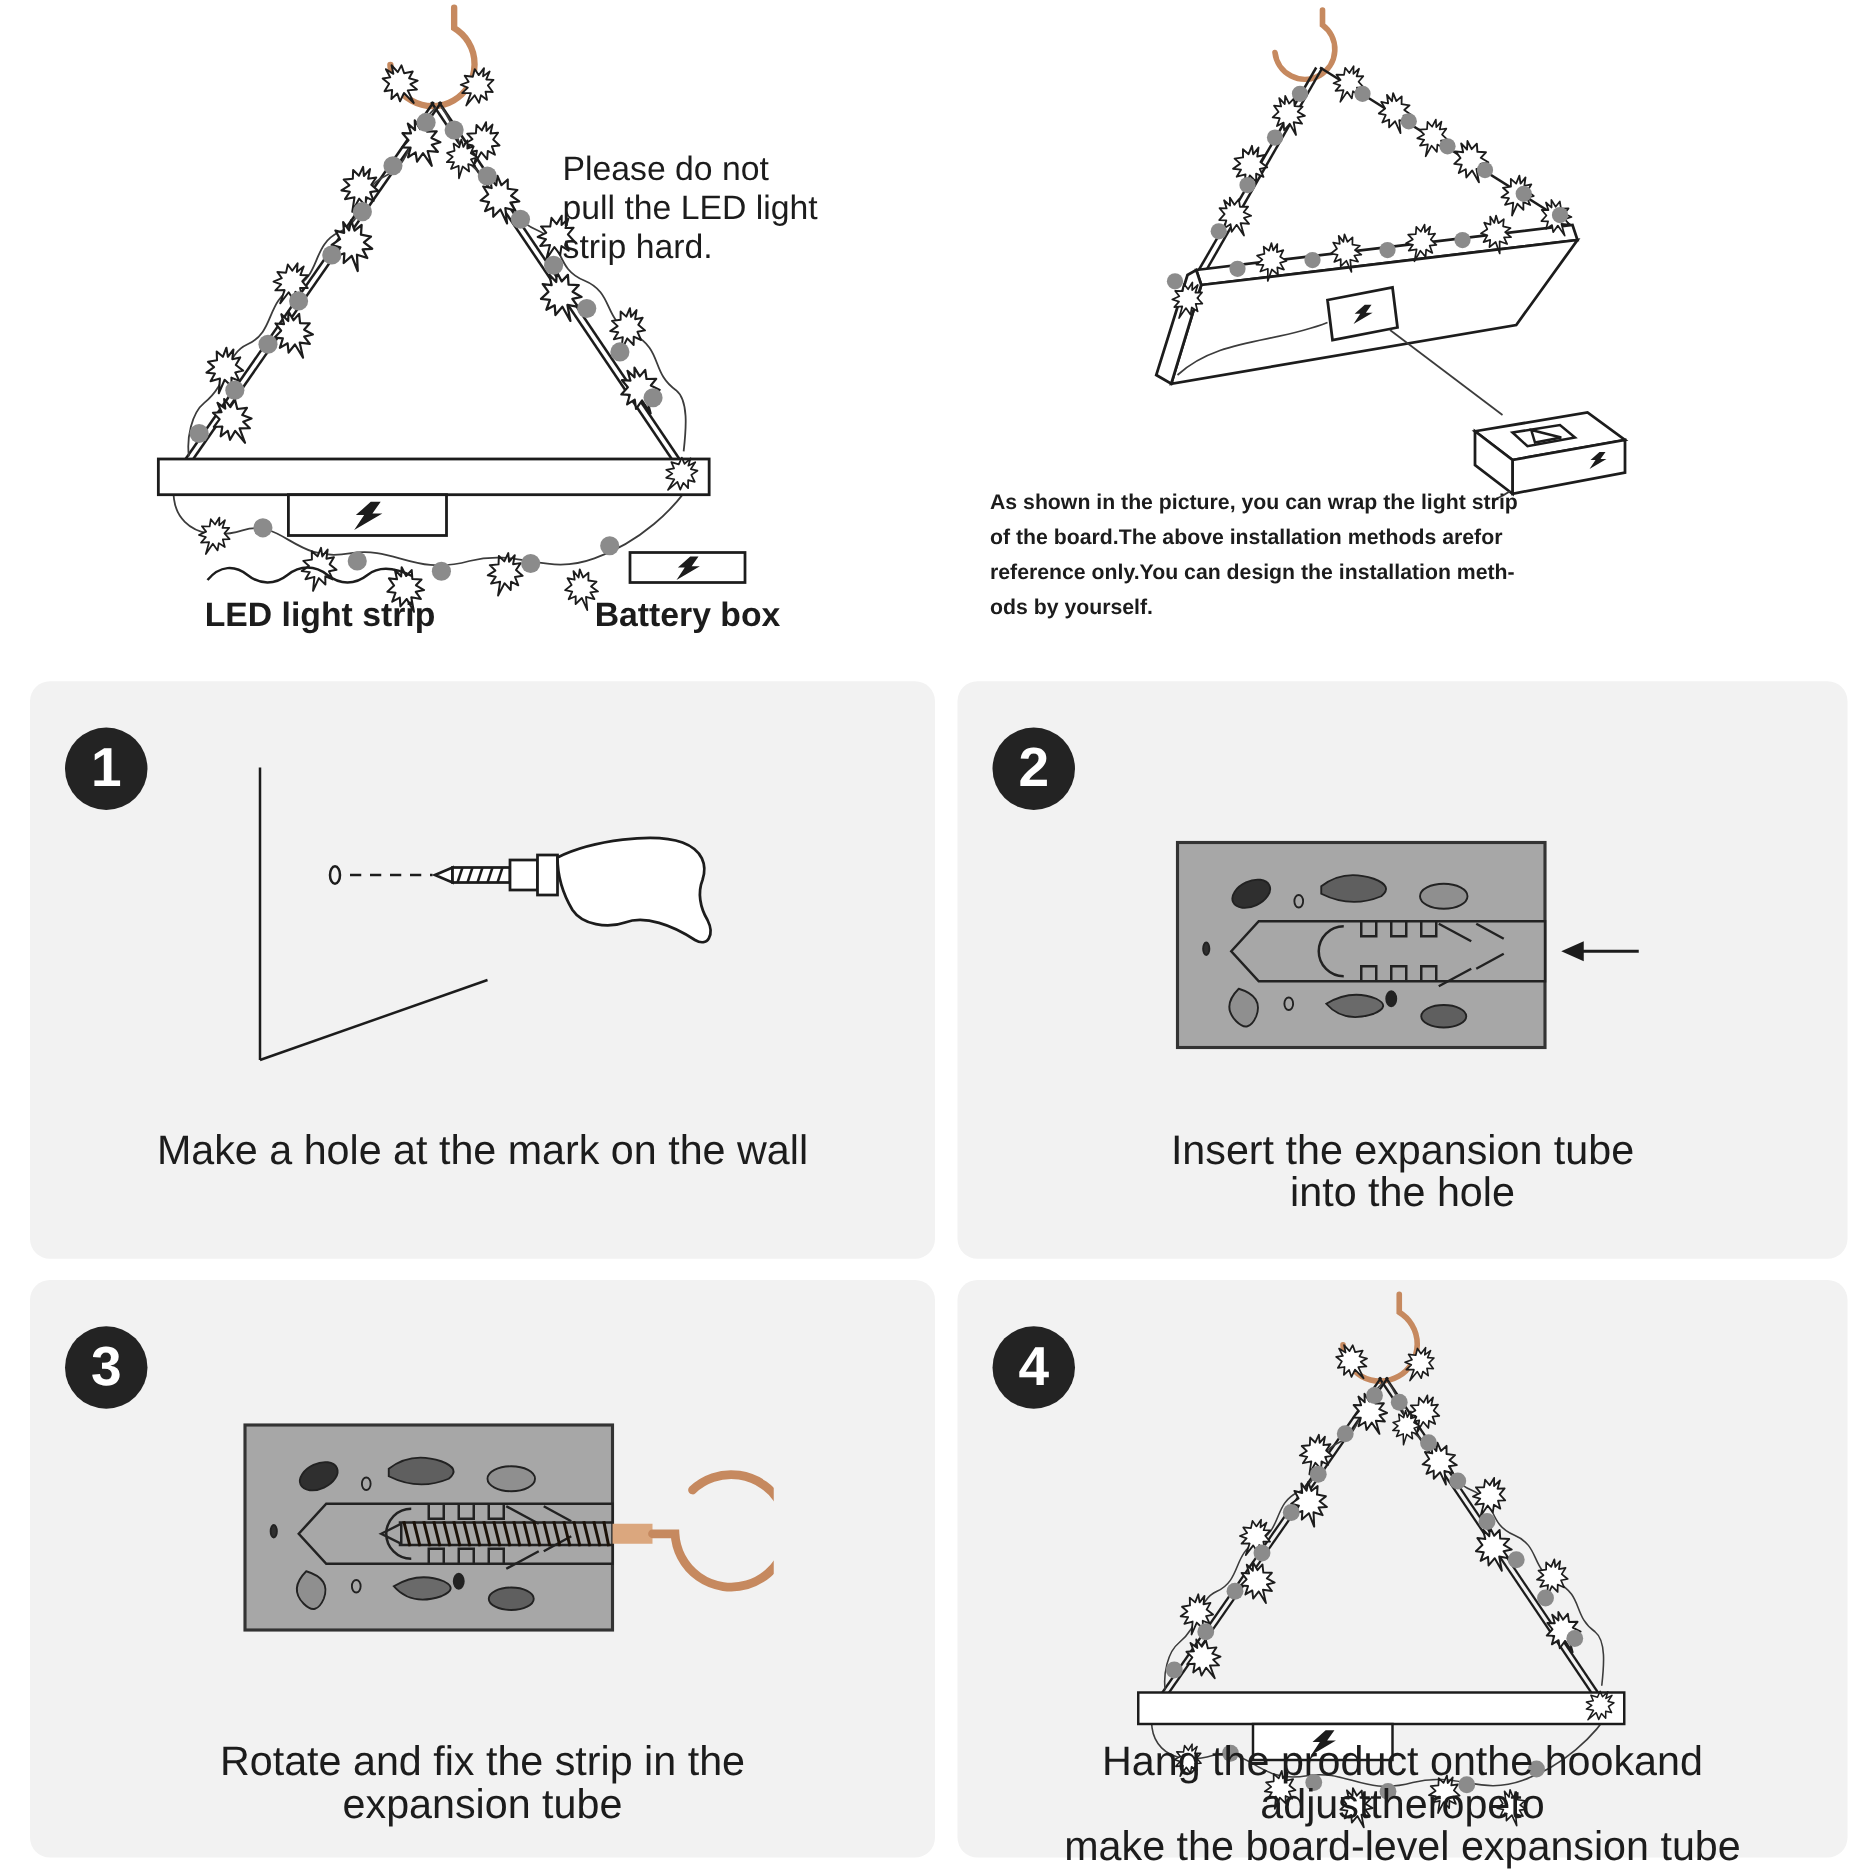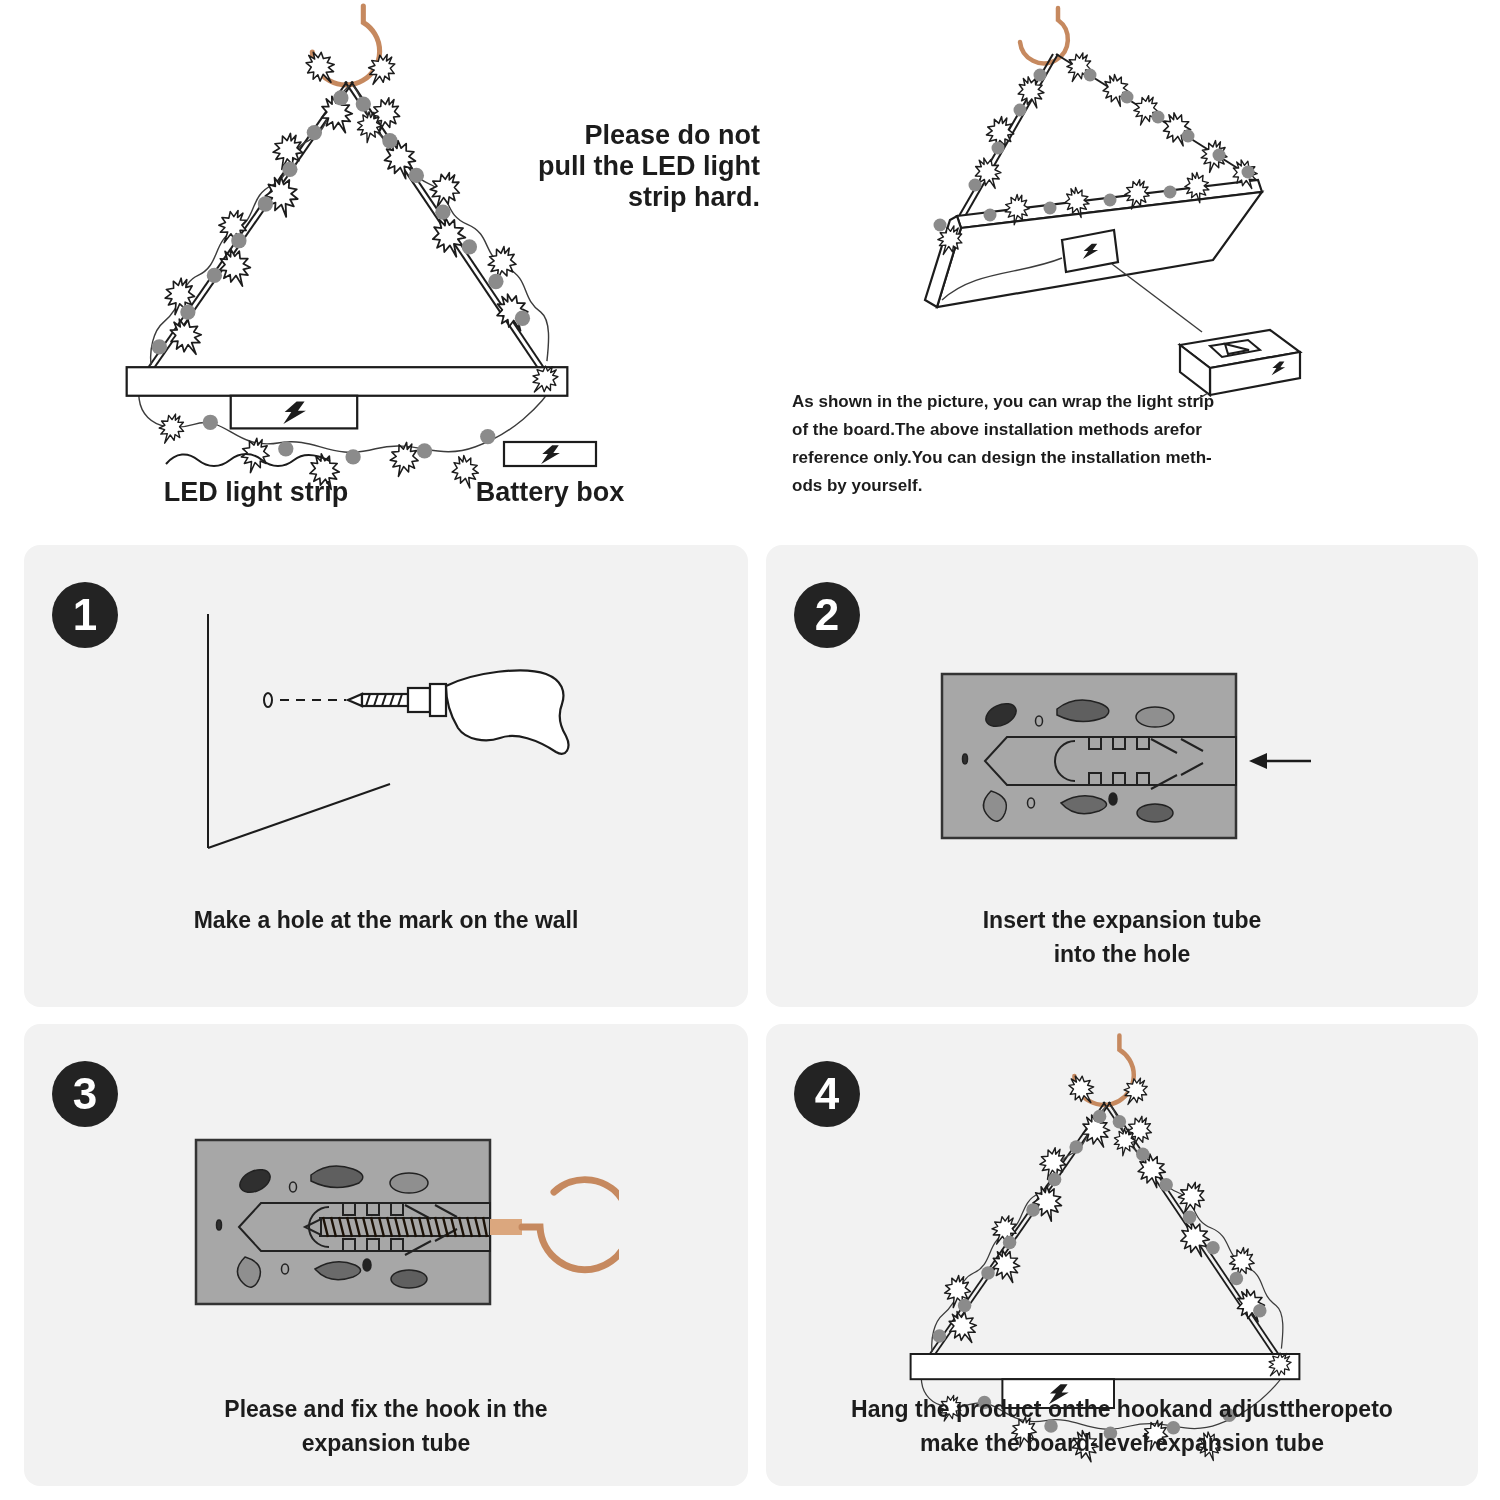--- a/index.html
+++ b/index.html
@@ -12,24 +12,24 @@
     width:1500px;height:1500px;position:relative;background:#ffffff;
     font-family:"Liberation Sans",sans-serif;color:var(--ink);overflow:hidden;
   }
   .abs{position:absolute;}
   .panel{position:absolute;background:var(--panel-bg);border-radius:16px;}
   .step-circle{
     position:absolute;left:28px;top:37px;width:66px;height:66px;border-radius:50%;
     background:var(--step-circle);color:#ffffff;font-weight:700;font-size:44px;
     display:flex;align-items:center;justify-content:center;
   }
-  .caption{position:absolute;left:0;right:0;text-align:center;font-weight:700;
-    font-size:23px;line-height:34px;color:var(--ink);}
-  .warning{position:absolute;left:450px;top:120px;width:310px;text-align:right;
-    font-weight:700;font-size:27px;line-height:31px;}
+  .caption{position:absolute;left:0;right:0;text-align:center;font-weight:400;
+    font-size:33px;line-height:34px;color:var(--ink);}
+  .warning{position:absolute;left:450px;top:120px;width:310px;text-align:left;
+    font-weight:400;font-size:27px;line-height:31px;}
   .para{position:absolute;left:792px;top:388px;}
   .para div{white-space:nowrap;font-weight:700;font-size:17px;line-height:28px;}
   .legend-label{position:absolute;font-weight:700;font-size:27px;text-align:center;}
 
   
   .ink{stroke:var(--ink);fill:none;stroke-width:2;}
   .ink25{stroke:var(--ink);fill:none;stroke-width:2.5;}
   .thin{stroke:#3c3c3c;fill:none;stroke-width:1.4;}
   .white{fill:#ffffff;stroke:var(--ink);stroke-width:2.2;}
   .leaf-shape{fill:#ffffff;stroke:var(--ink);stroke-width:1.7;stroke-linejoin:round;}
@@ -288,21 +288,21 @@
       <line x1="130" y1="89" x2="301" y2="89" class="anchor"></line>
       <line x1="130" y1="107" x2="301" y2="107" class="anchor"></line>
       <path stroke="#1c1208" stroke-width="2.4" fill="none" d="M134 88 l5 20 M142 88 l5 20 M150 88 l5 20 M158 88 l5 20 M166 88 l5 20 M174 88 l5 20 M182 88 l5 20 M190 88 l5 20 M198 88 l5 20 M206 88 l5 20 M214 88 l5 20 M222 88 l5 20 M230 88 l5 20 M238 88 l5 20 M246 88 l5 20 M254 88 l5 20 M262 88 l5 20 M270 88 l5 20 M278 88 l5 20 M286 88 l5 20 M294 88 l4 20"></path>
     </g>
     <g>
       <rect x="301" y="90" width="32" height="16" fill="#dba77e"></rect>
       <path class="copper" stroke-width="7" d="M333 98 h18 a45 45 0 1 0 14 -35"></path>
     </g>
   </svg>
   <div class="caption" style="top:368px">
-    <div>Please and fix the hook in the</div>
+    <div>Rotate and fix the strip in the</div>
     <div>expansion tube</div>
   </div>
 </div>
 
 <div class="panel" style="left:766px;top:1024px;width:712px;height:462px">
   <div class="step-circle">
     <span>4</span>
   </div>
   <svg class="abs" style="left:132px;top:6px" width="414" height="450" viewBox="0 0 460 500">
     <use href="#triangle-product" width="460" height="500"></use>

